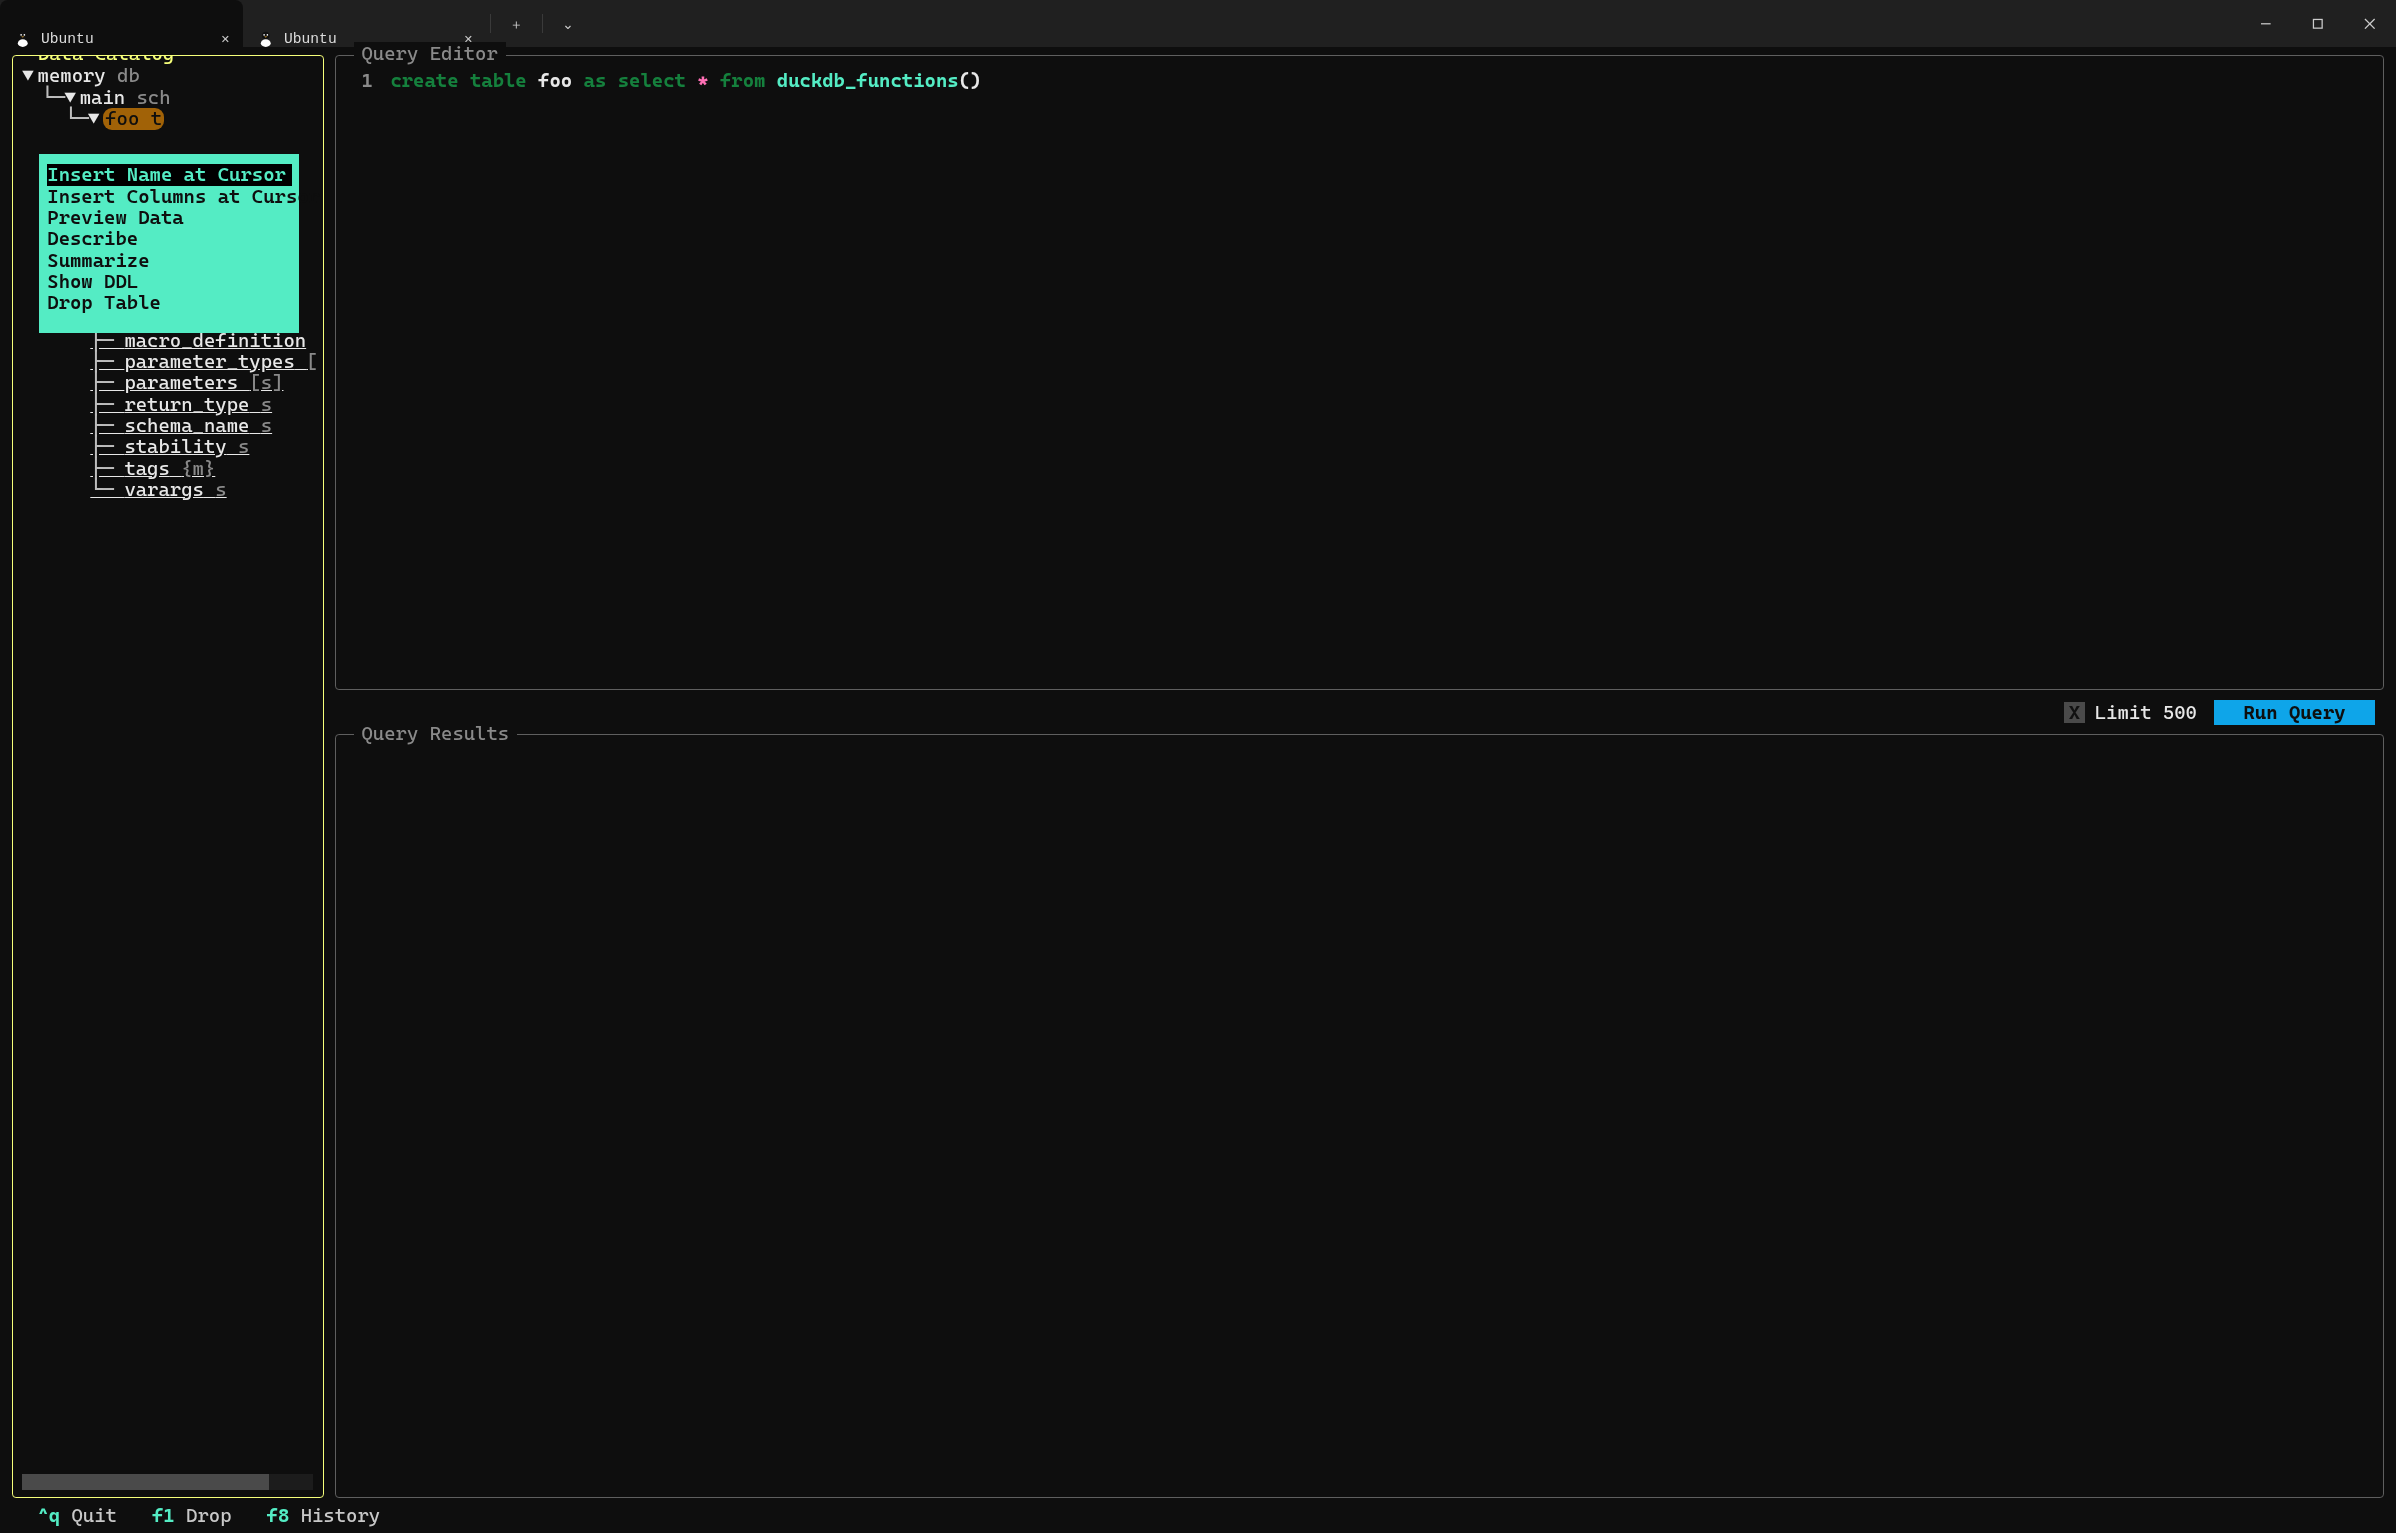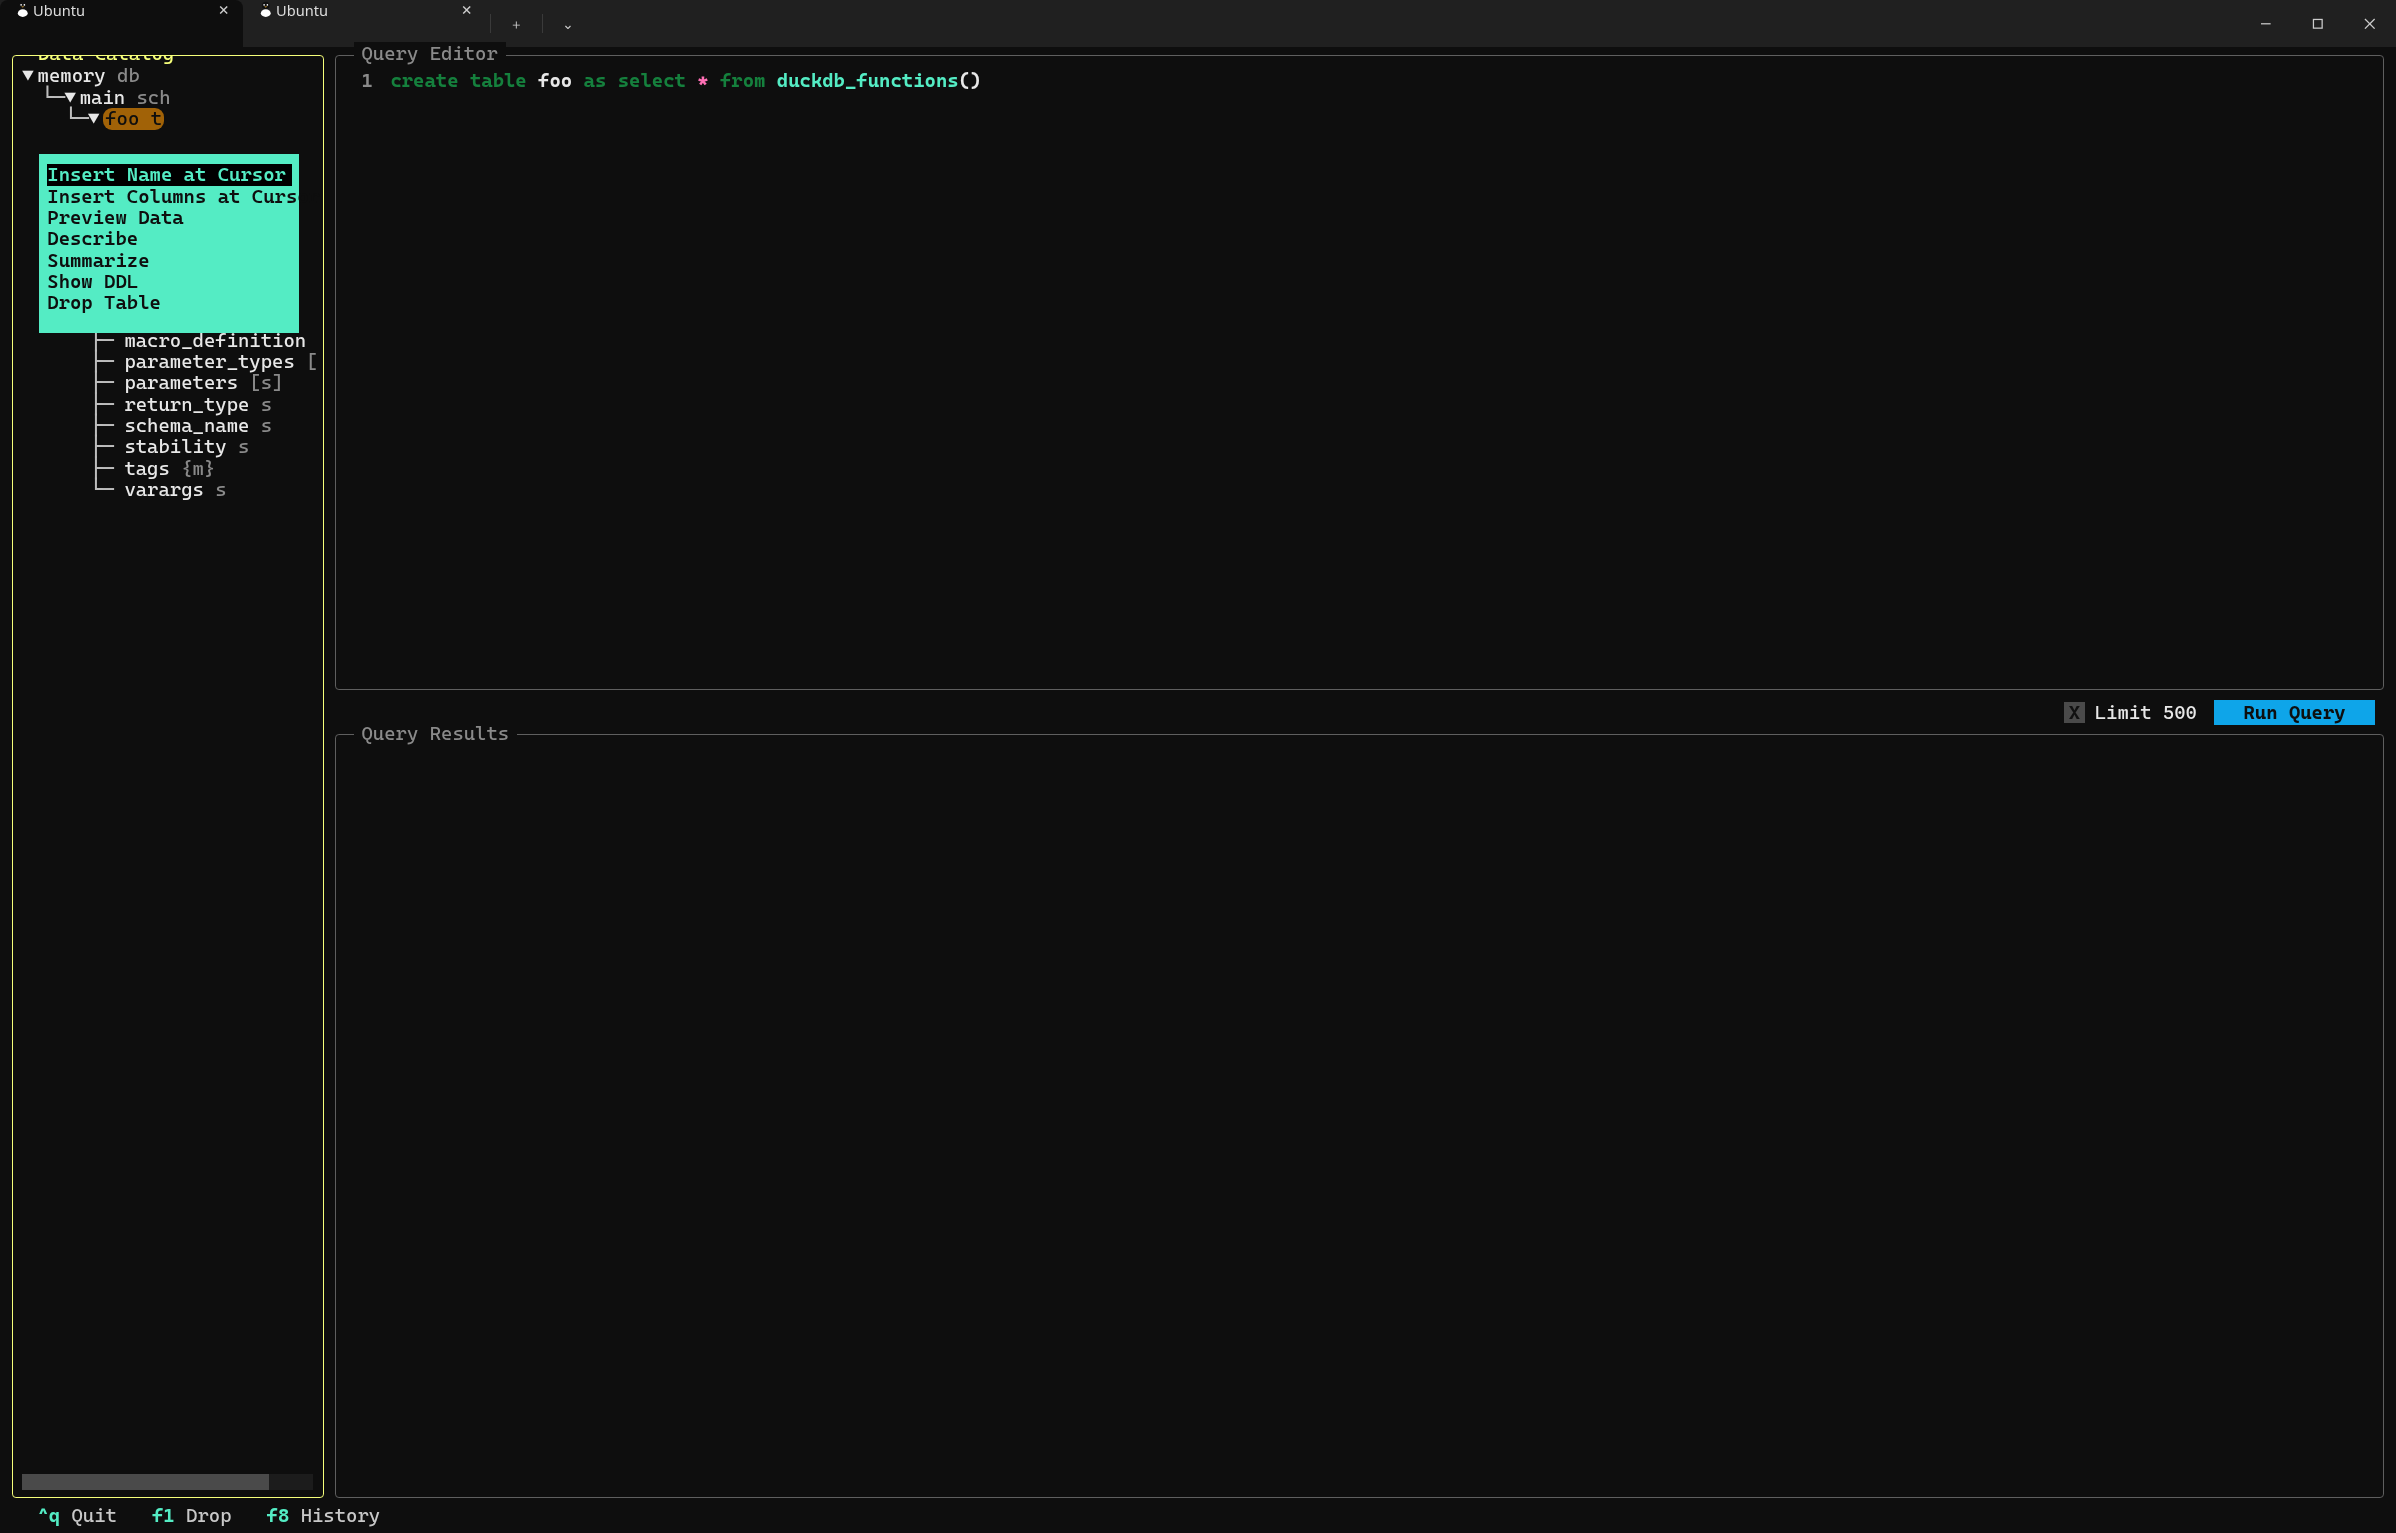--- a/index.html
+++ b/index.html
@@ -15,27 +15,28 @@
   
   .titlebar {
     height: 47px;
     background: #202020;
     display: flex;
     align-items: stretch;
     font-family: "Segoe UI", system-ui, sans-serif;
   }
   .tab {
     display: flex;
-    align-items: flex-start;
+    align-items: flex-end;
     padding: 0 13.6px;
-    gap: 2px;
+    gap: 10px;
     font-size: 14.6px;
     color: #ddd;
     position: relative;
     min-width: 243px;
+    font-family: Liberation Mono, monospace;
   }
   .tab.active {
     background: #0e0e0e;
     border-top-left-radius: 7.8px;
     border-top-right-radius: 7.8px;
   }
   .tab .close {
     margin-left: auto;
     font-size: 13.6px;
     color: #ccc;
@@ -132,21 +133,21 @@
   }
   .tree-row {
     display: flex;
     gap: 0;
   }
   .indent0 { padding-left: 0; }
   .indent1::before { content: "└─ "; color: #bdbdbd; }
   .indent1 { padding-left: 19.4px; }
   .indent2 { padding-left: 43px; }
   .indent2::before { content: "└─ "; color: #bdbdbd; }
-  .col-row { padding-left: 68px; }
+  .col-row { padding-left: 68px; text-decoration: underline; }
   .col-row .branch { color: #bdbdbd; }
   .tri { color: #e8e8e8; margin-right: 3.9px; }
   .name { color: #e8e8e8; }
   .dim { color: #8a8a8a; }
   .sel {
     background: #a16207;
     color: #0e0e0e;
     padding: 0 1.9px;
     border-radius: 9px;
   }

